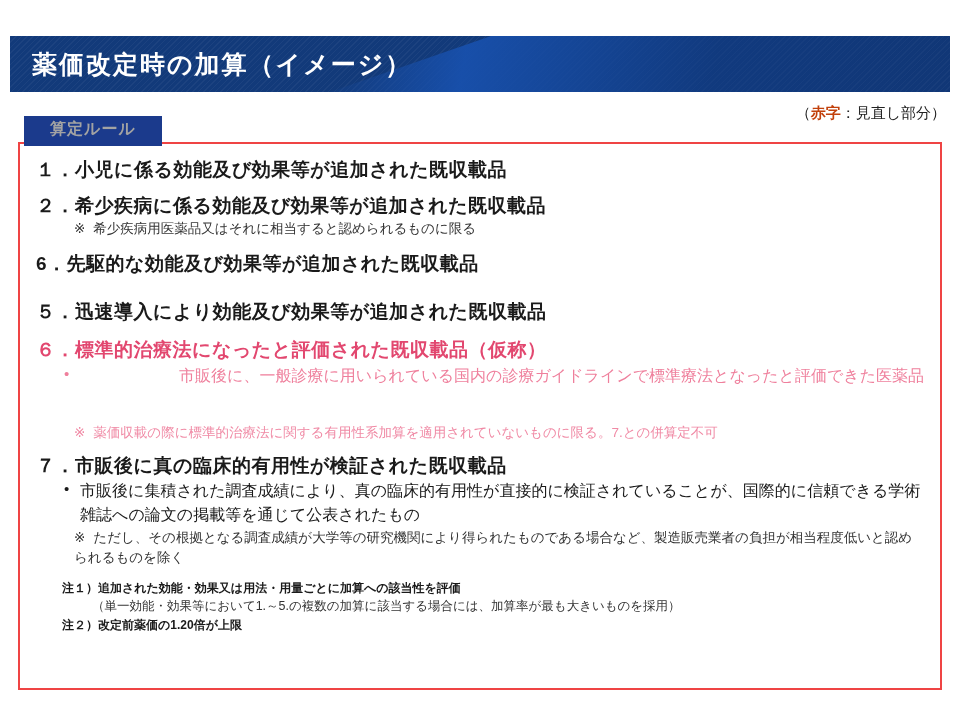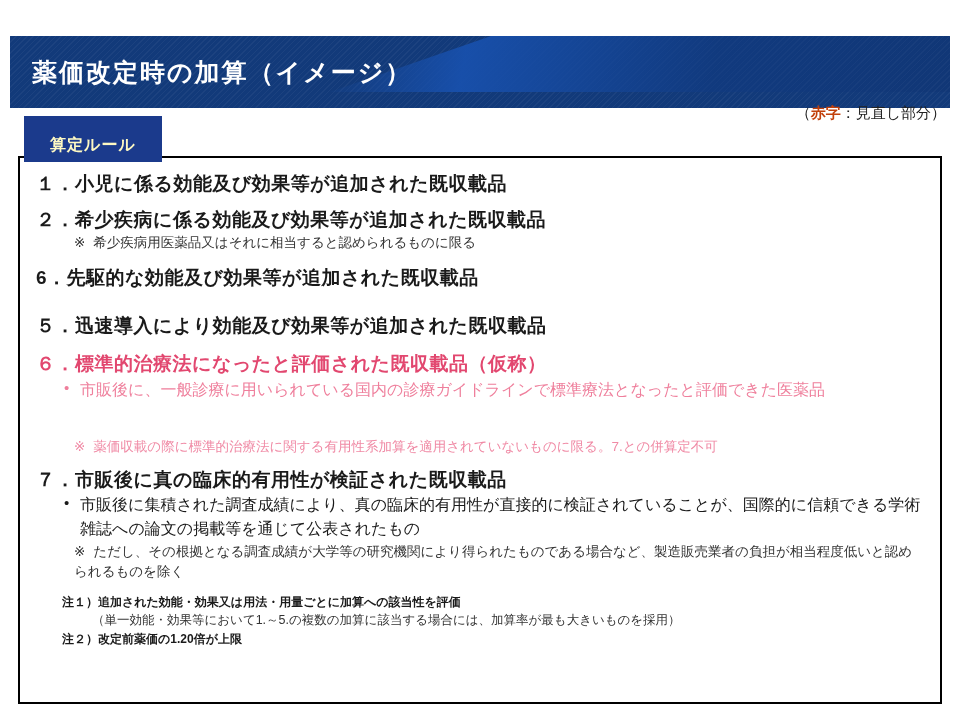--- a/index.html
+++ b/index.html
@@ -21,21 +21,21 @@
     background: #ffffff;
     box-sizing: border-box;
   }
 
   
   .header-band {
     position: absolute;
     left: 10px;
     top: 36px;
     width: 940px;
-    height: 72px;
+    height: 56px;
     background: #123a7a;
     overflow: hidden;
   }
   .header-band::before {
     content: "";
     position: absolute;
     inset: 0;
     background-image: repeating-linear-gradient(
       135deg,
       rgba(255,255,255,0.045) 0px,
@@ -79,37 +79,37 @@
     color: #c2410c;
     font-weight: bold;
   }
 
   
   .rule-tab {
     position: absolute;
     left: 24px;
     top: 116px;
     background: #1b3a8c;
-    color: #fef9c3;
+    color: #a3a3a3;
     font-size: 16px;
     font-weight: bold;
     letter-spacing: 1px;
-    padding: 19px 26px 6px 26px;
+    padding: 3px 26px 6px 26px;
     z-index: 4;
     white-space: nowrap;
   }
 
   
   .main-box {
     position: absolute;
     left: 18px;
-    top: 156px;
+    top: 142px;
     width: 924px;
     height: 548px;
-    border: 2px solid #000000;
+    border: 2px solid #ef4444;
     box-sizing: border-box;
     padding: 12px 16px 10px 16px;
   }
 
   
   .item {
     margin-bottom: 2px;
   }
   .item-title {
     font-size: 19px;
@@ -139,20 +139,21 @@
   .item-bullet {
     font-size: 16px;
     color: #1a1a1a;
     line-height: 1.52;
     margin-left: 26px;
     padding-left: 18px;
     position: relative;
   }
   .item-bullet.red {
     color: #ef7f9c;
+    text-align: right;
   }
   .item-bullet::before {
     content: "•";
     position: absolute;
     left: 2px;
     top: -1px;
     font-size: 15px;
   }
 
   .spacer-sm { height: 6px; }

